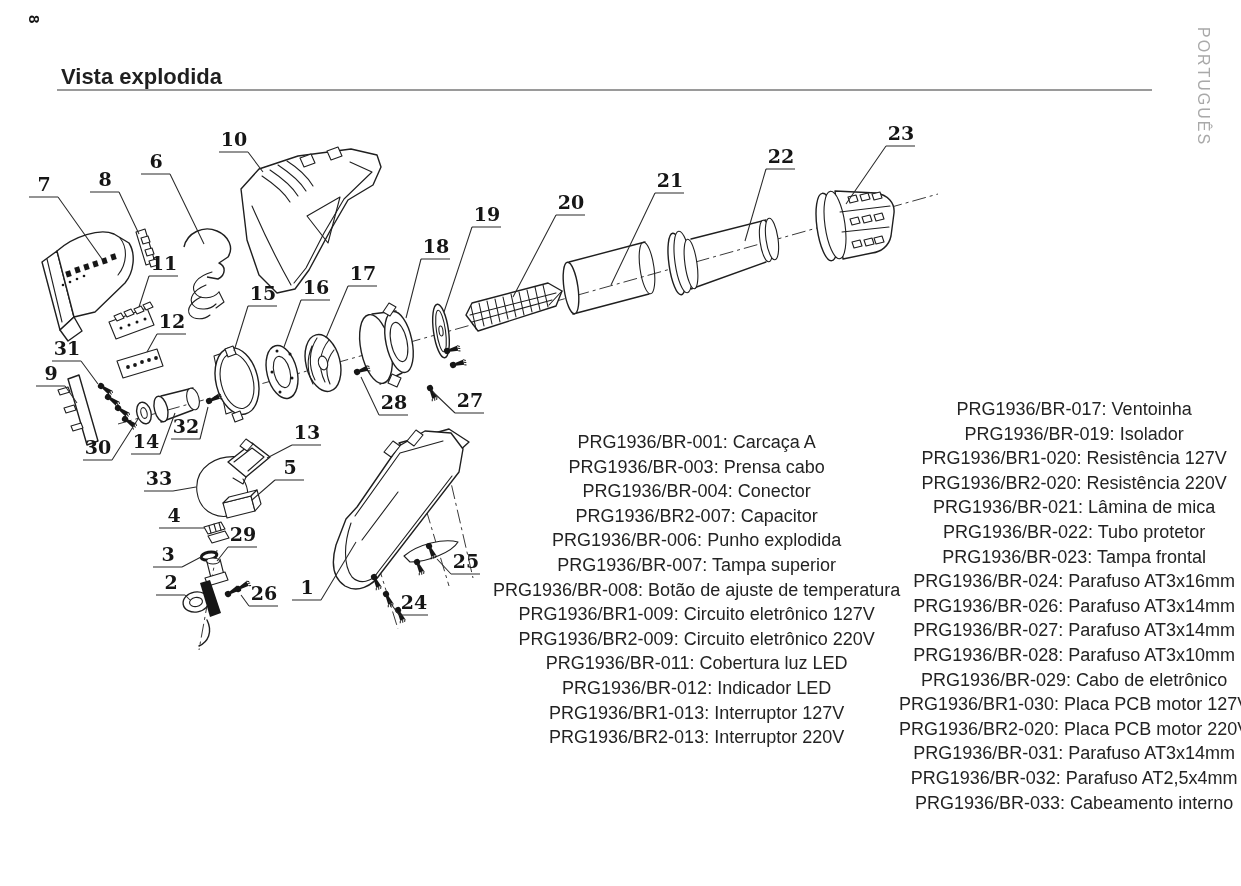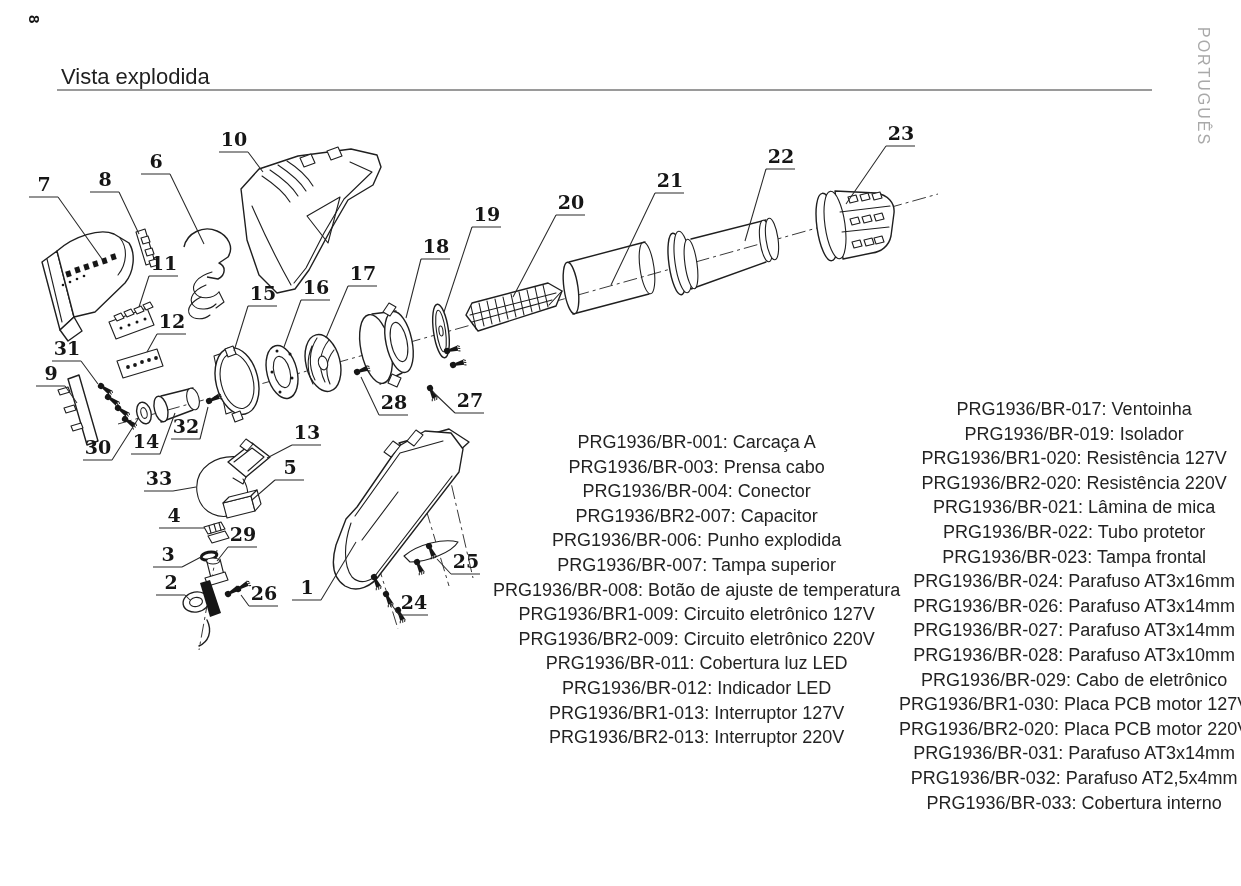--- a/index.html
+++ b/index.html
@@ -3,21 +3,21 @@
 <meta charset="utf-8">
 <style>
   html,body{margin:0;padding:0;background:#ffffff;}
   body{width:1241px;height:886px;position:relative;overflow:hidden;
        font-family:"Liberation Sans",sans-serif;color:#232323;}
   .page-number{position:absolute;left:26px;top:15px;writing-mode:vertical-rl;
        font-size:15px;font-weight:bold;color:#111;}
   .lang-tab{position:absolute;left:1194px;top:27px;writing-mode:vertical-rl;
        font-size:16px;letter-spacing:2px;color:#a9a9a9;}
   .title{position:absolute;left:57px;top:60px;margin:4px;font-size:22px;
-       font-weight:normal;color:#1f1f1f;}
+       font-weight:bold;color:#1f1f1f;}
   .rule{position:absolute;left:57px;top:89px;width:1095px;height:2px;background:#9a9a9a;}
   svg.diagram{position:absolute;left:0;top:0;}
   .parts{position:absolute;margin:0;padding:0;list-style:none;font-size:18px;
        line-height:24.6px;color:#232323;white-space:nowrap;text-align:center;}
   .parts-left{left:493px;top:430px;}
   .parts-right{left:899px;top:397px;}
   .code::after{content:": ";}
   
   .ln{stroke:#1f1f1f;fill:none;stroke-width:1.4;stroke-linejoin:round;stroke-linecap:round;}
   .lnf{stroke:#1f1f1f;fill:#ffffff;stroke-width:1.4;stroke-linejoin:round;}
@@ -344,14 +344,14 @@
   <li><span class="code">PRG1936/BR-023</span><span class="pname">Tampa frontal</span></li>
   <li><span class="code">PRG1936/BR-024</span><span class="pname">Parafuso AT3x16mm</span></li>
   <li><span class="code">PRG1936/BR-026</span><span class="pname">Parafuso AT3x14mm</span></li>
   <li><span class="code">PRG1936/BR-027</span><span class="pname">Parafuso AT3x14mm</span></li>
   <li><span class="code">PRG1936/BR-028</span><span class="pname">Parafuso AT3x10mm</span></li>
   <li><span class="code">PRG1936/BR-029</span><span class="pname">Cabo de eletrônico</span></li>
   <li><span class="code">PRG1936/BR1-030</span><span class="pname">Placa PCB motor 127V</span></li>
   <li><span class="code">PRG1936/BR2-020</span><span class="pname">Placa PCB motor 220V</span></li>
   <li><span class="code">PRG1936/BR-031</span><span class="pname">Parafuso AT3x14mm</span></li>
   <li><span class="code">PRG1936/BR-032</span><span class="pname">Parafuso AT2,5x4mm</span></li>
-  <li><span class="code">PRG1936/BR-033</span><span class="pname">Cobertura interno</span></li>
+  <li><span class="code">PRG1936/BR-033</span><span class="pname">Cabeamento interno</span></li>
 </ul>
 
 </body></html>

